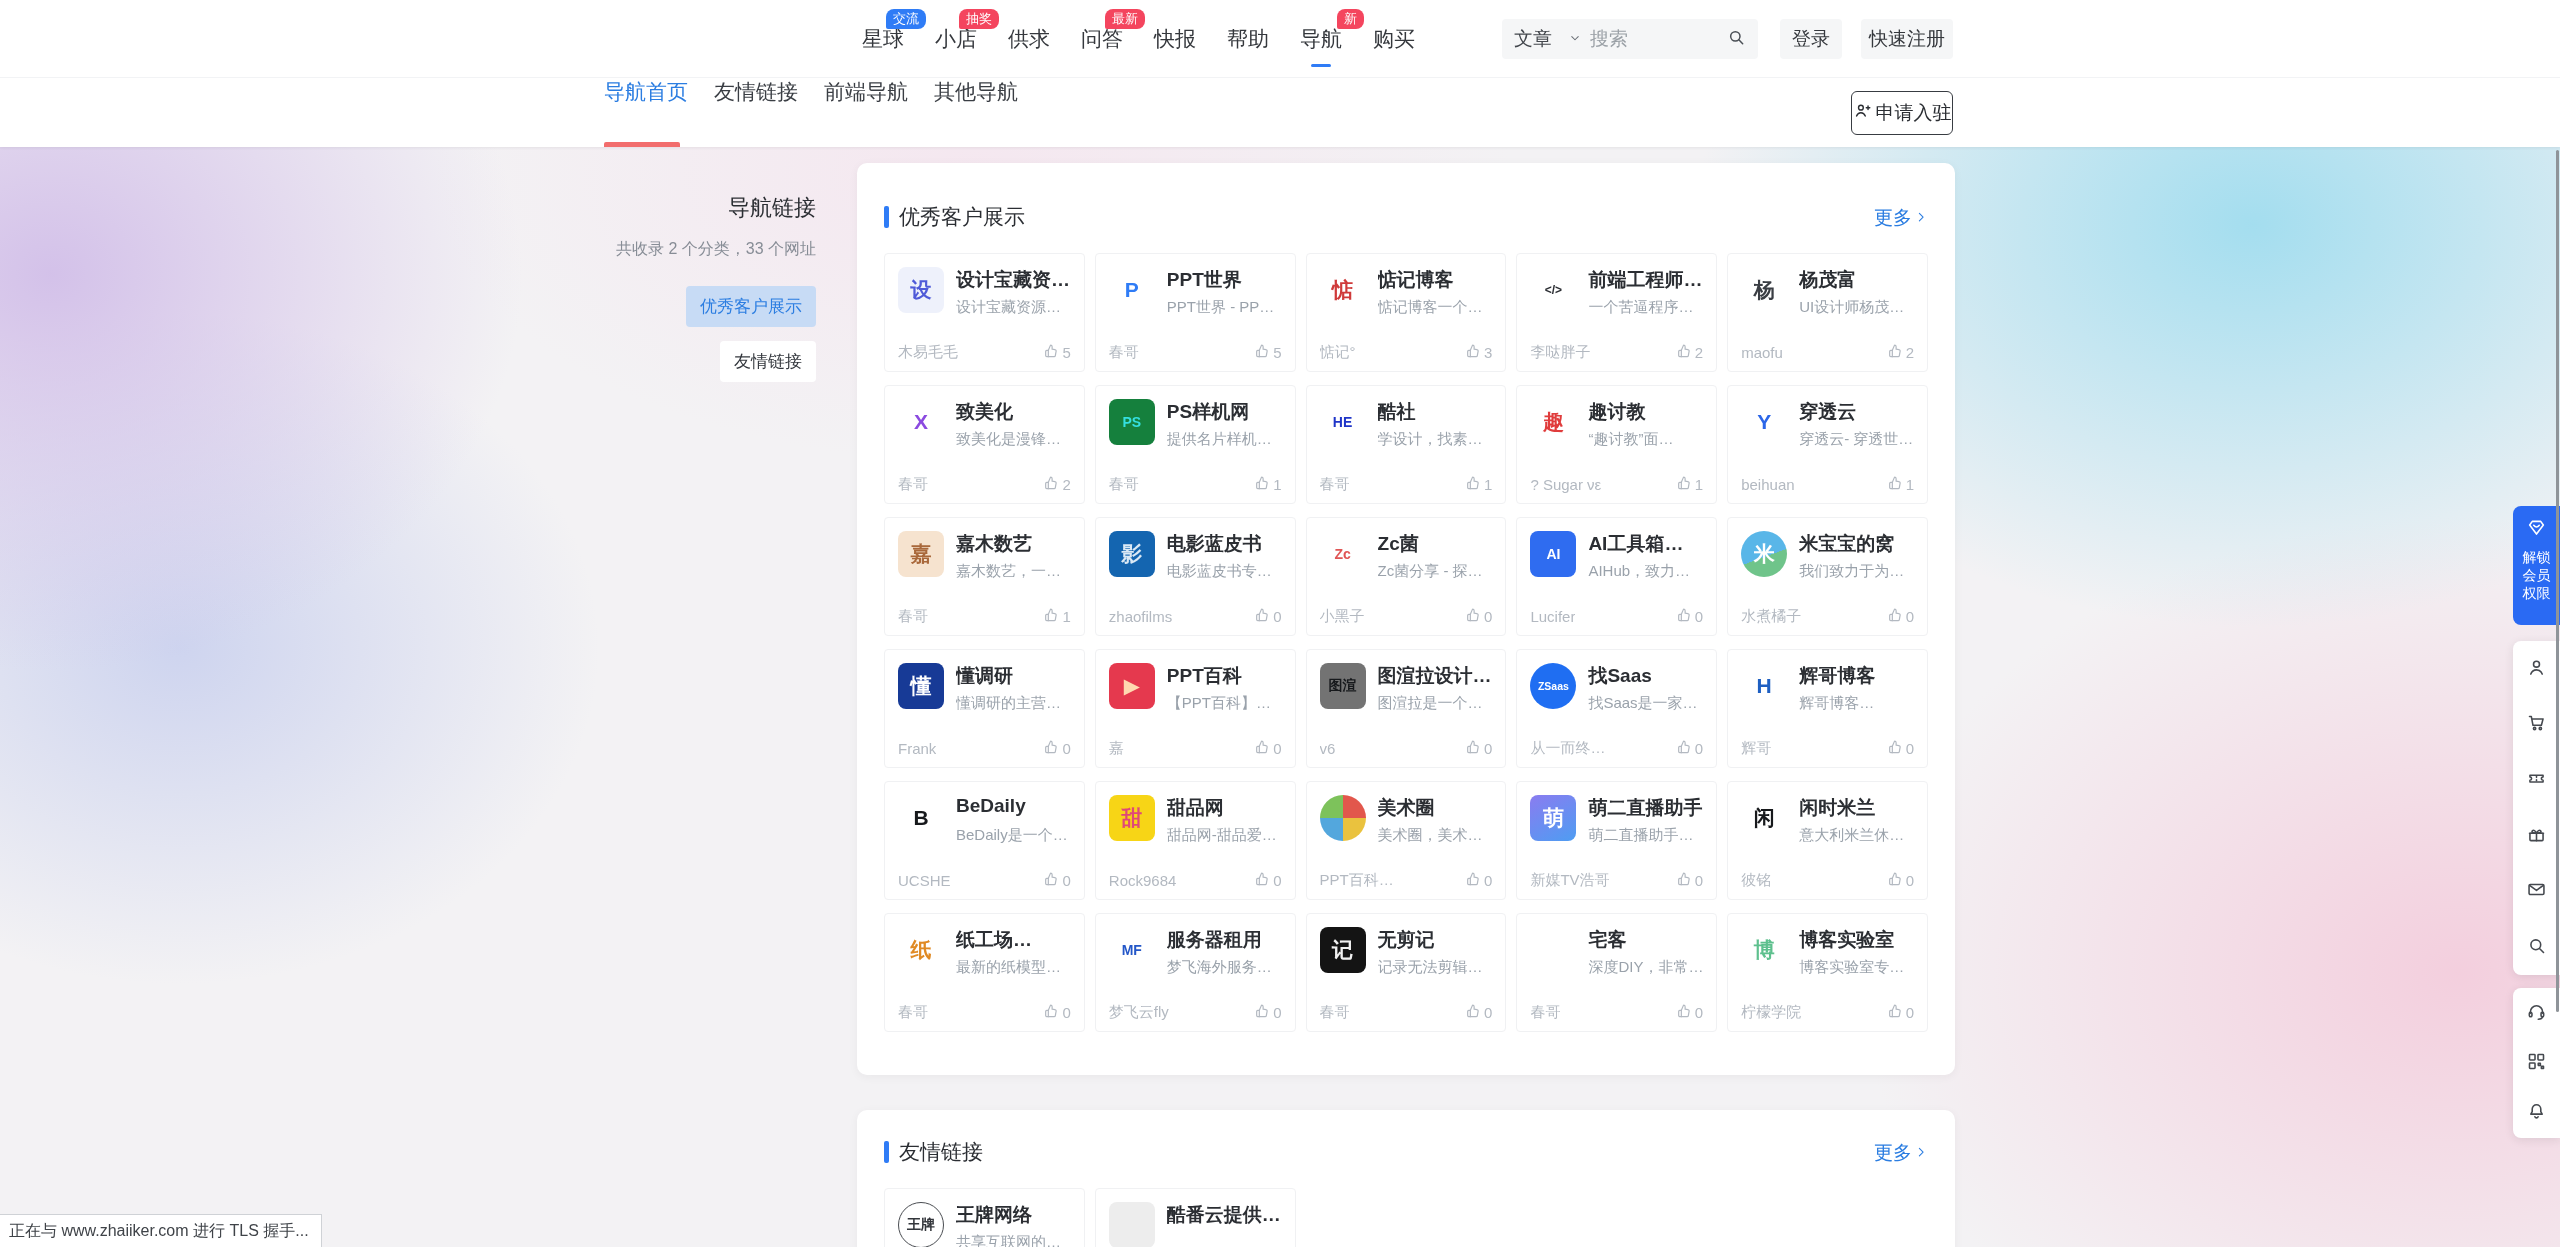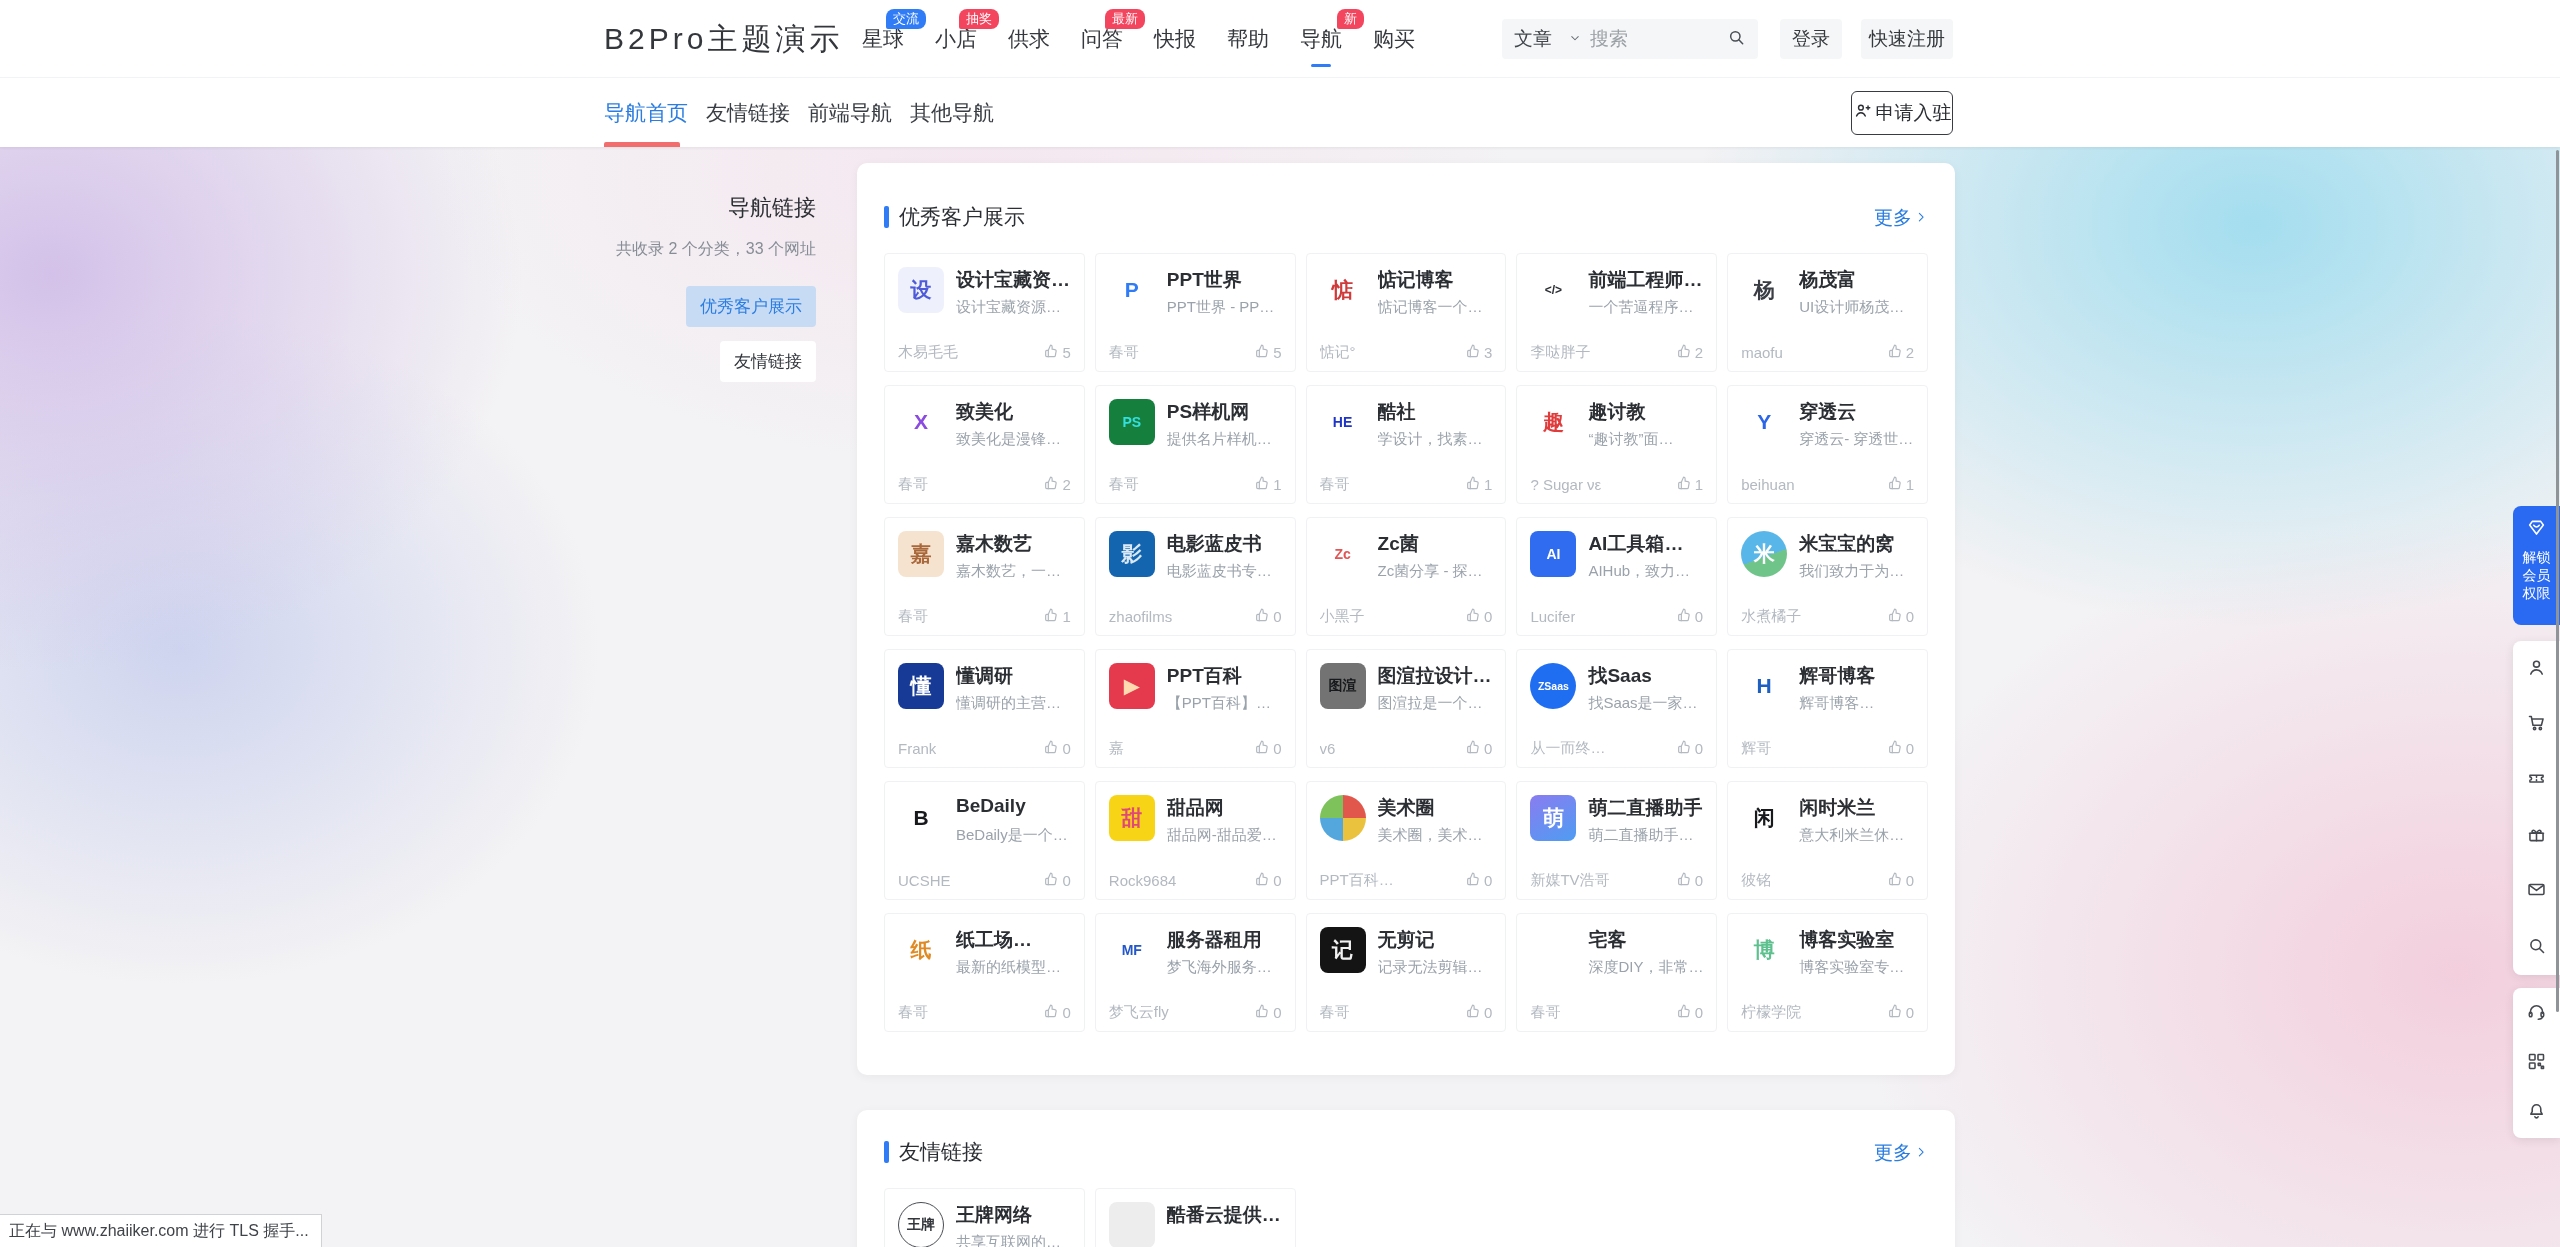--- a/index.html
+++ b/index.html
@@ -27,21 +27,21 @@
   .nav-underline { position:absolute; left:50%; bottom:-14px; transform:translateX(-50%); width:20px; height:3px; border-radius:2px; background:#2f7cf6; }
   .search-box { position:absolute; left:1502px; top:19px; width:256px; height:40px; background:#f5f6f7; border-radius:4px; display:flex; align-items:center; padding:0 12px; gap:8px; }
   .search-cat { display:flex; align-items:center; gap:16px; font-size:19px; color:#43474d; cursor:pointer; white-space:nowrap; }
   .search-box input { flex:1; min-width:0; border:none; outline:none; background:transparent; font-size:19px; color:#3c4043; font-family:inherit; }
   .search-box input::placeholder { color:#9aa0a6; }
   .hdr-btn { position:absolute; top:19px; height:40px; background:#f5f6f7; border:none; border-radius:4px; font-size:19px; color:#35383d; font-family:inherit; cursor:pointer; }
   .btn-login { left:1780px; width:62px; }
   .btn-register { left:1861px; width:92px; }
   
   .subnav { position:absolute; top:78px; left:0; width:2560px; height:69px; background:#fff; box-shadow:0 1px 3px rgba(30,34,40,0.07); z-index:19; }
-  .subnav-tabs { position:absolute; left:604px; top:0; height:69px; display:flex; align-items:center; gap:18px; }
+  .subnav-tabs { position:absolute; left:604px; top:0; height:69px; display:flex; gap:26px; }
   .subnav-tab { font-size:21px; color:#3a3e44; cursor:pointer; white-space:nowrap; }
   .subnav-tab.active { color:#2b7de1; }
   .tab-underline { position:absolute; left:604px; bottom:0; width:76px; height:5px; background:#f26d6d; border-radius:2px 2px 0 0; }
   .apply-btn { position:absolute; left:1851px; top:13px; width:102px; height:44px; border:1.5px solid #383c42; border-radius:6px; background:#fff; display:flex; align-items:center; justify-content:center; gap:4px; font-size:19px; color:#2b2e33; font-family:inherit; cursor:pointer; }
   
   .side { position:absolute; left:560px; top:193px; width:256px; text-align:right; z-index:5; }
   .side-title { font-size:22px; color:#2b2e33; }
   .side-stats { margin-top:16px; font-size:16px; color:#878d96; white-space:nowrap; }
   .side-items { margin-top:26px; display:flex; flex-direction:column; align-items:flex-end; gap:14px; }
   .side-item { display:inline-block; padding:9px 14px; border-radius:4px; font-size:17px; color:#33373d; background:#fff; cursor:pointer; white-space:nowrap; }
@@ -74,21 +74,20 @@
   .rail-p2 { top:988px; height:150px; }
   .rail-btn { width:47px; height:40px; display:flex; align-items:center; justify-content:center; background:none; border:none; cursor:pointer; }
   
   .scroll-thumb { position:absolute; right:1px; top:150px; width:3px; height:862px; background:#8f9499; border-radius:2px; z-index:40; }
   .status-tip { position:absolute; left:0; bottom:0; height:33px; background:#fff; border-top:1px solid #cfd2d6; border-right:1px solid #cfd2d6; padding:0 12px 0 9px; font-size:16px; line-height:31px; color:#3f4348; white-space:nowrap; z-index:50; }
 </style>
 </head>
 <body>
 
 <div class="header">
-  <div class="logo">B2Pro主题演示</div>
   <div class="main-nav" id="main-nav">
       <span class="nav-item">星球<span class="badge blue">交流</span></span>
       <span class="nav-item">小店<span class="badge red">抽奖</span></span>
       <span class="nav-item">供求</span>
       <span class="nav-item">问答<span class="badge red">最新</span></span>
       <span class="nav-item">快报</span>
       <span class="nav-item">帮助</span>
       <span class="nav-item">导航<span class="badge red">新</span><span class="nav-underline"></span></span>
       <span class="nav-item">购买</span>
     </div>

